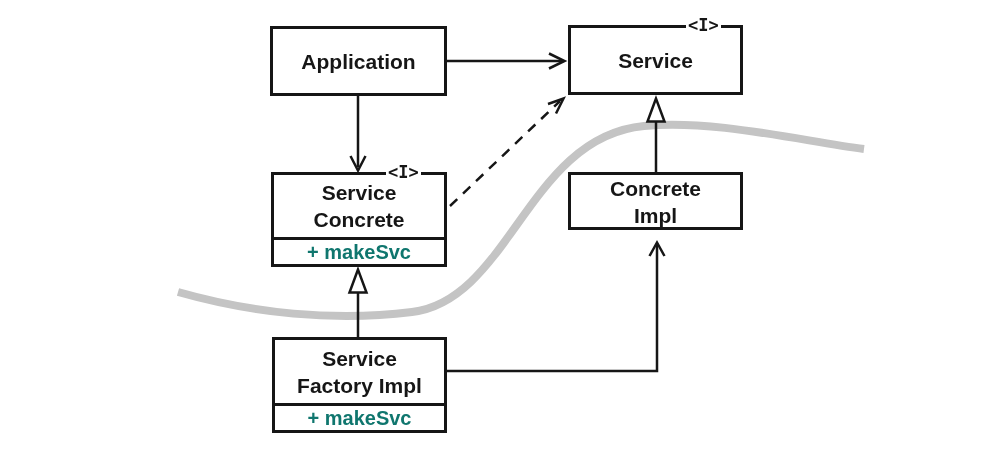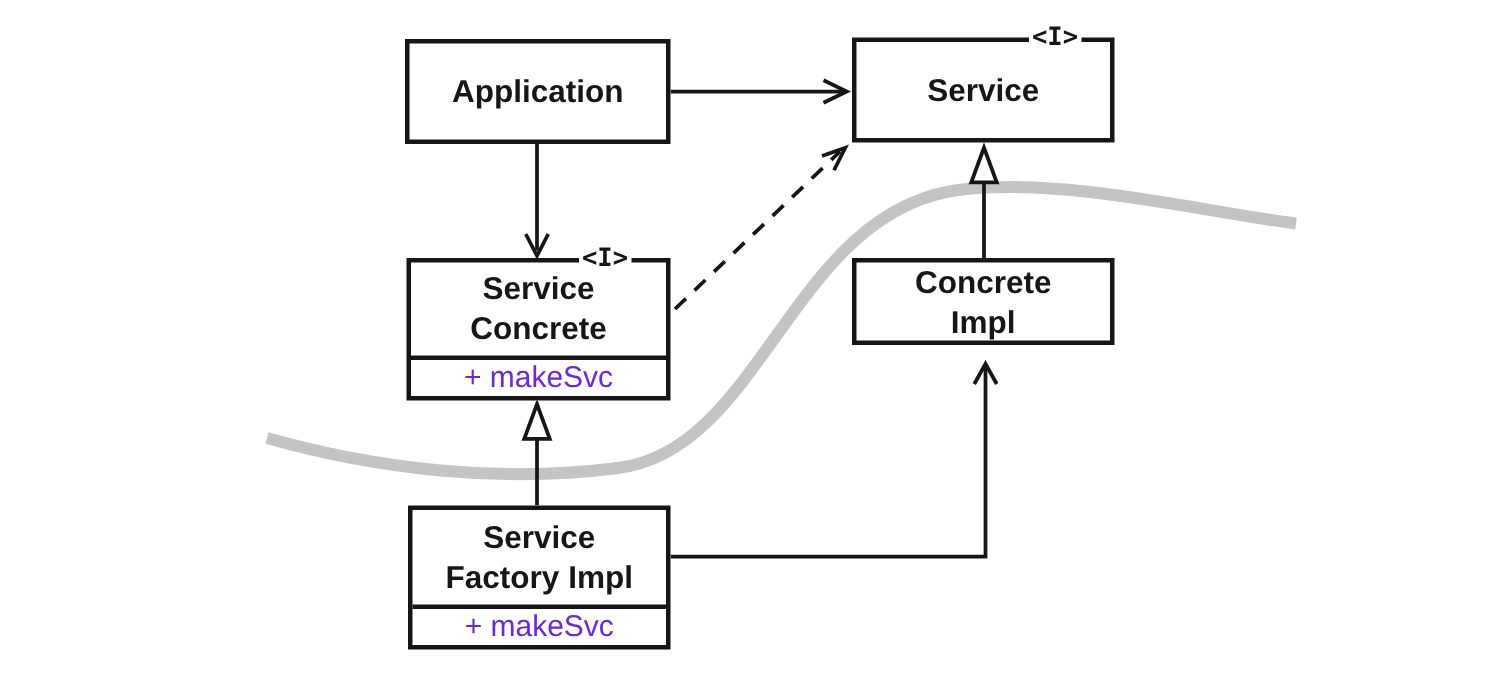--- a/index.html
+++ b/index.html
@@ -42,22 +42,22 @@
     color: #161616;
     text-align: center;
   }
   .class-attrs {
     flex: 0 0 auto;
     border-top: 3px solid #161616;
     display: flex;
     align-items: center;
     justify-content: center;
     font-size: 20px;
-    font-weight: normal;
-    color: #6d28d9;
+    font-weight: bold;
+    color: #0f766e;
     height: 24px;
   }
   .stereotype {
     position: absolute;
     z-index: 3;
     background: #ffffff;
     padding: 0 2px;
     font-family: "DejaVu Sans Mono", monospace;
     font-weight: bold;
     font-size: 17px;

